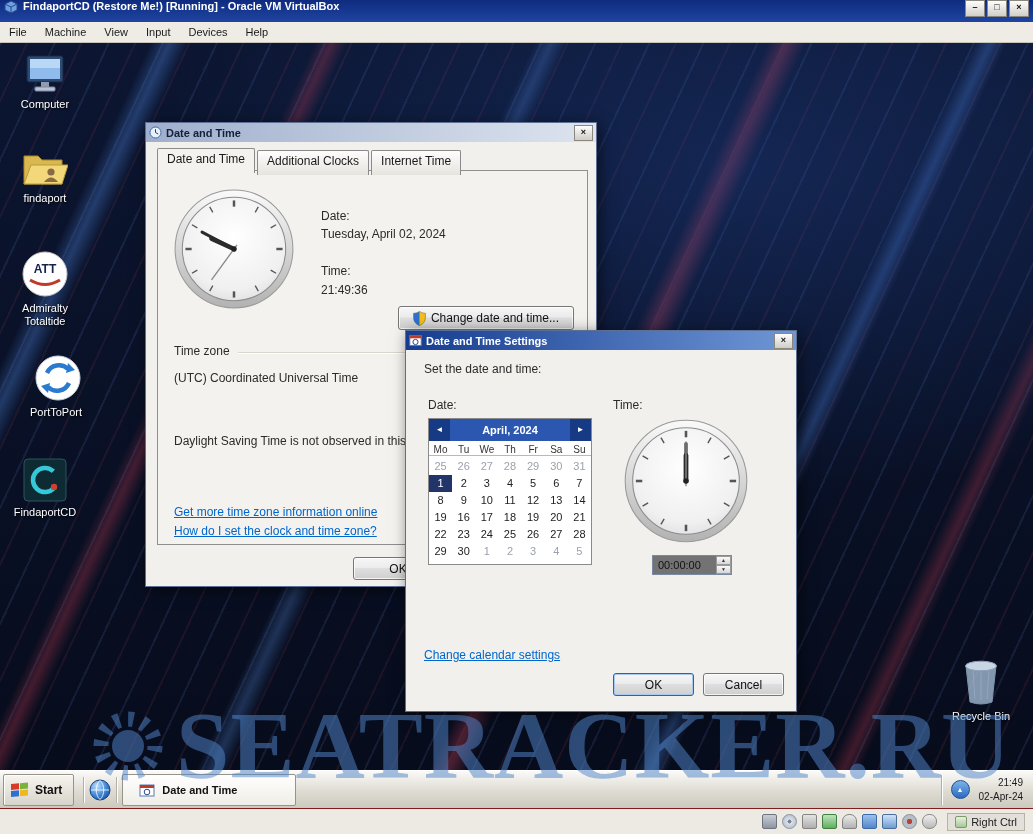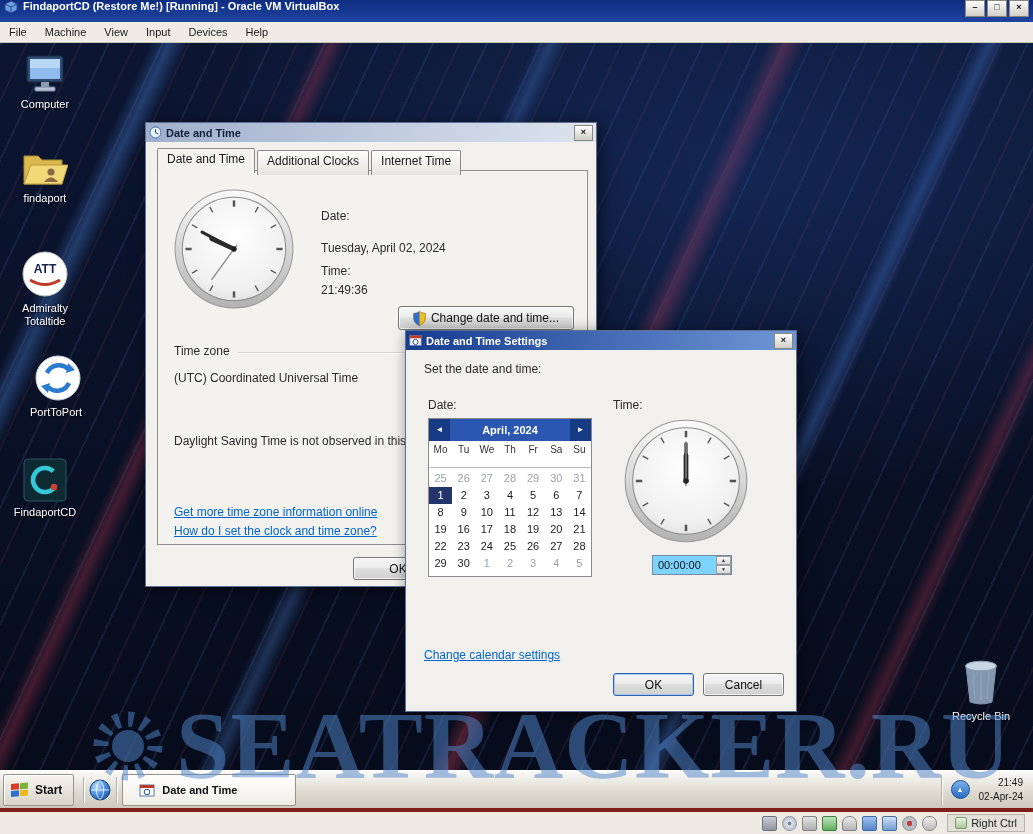--- a/index.html
+++ b/index.html
@@ -62,29 +62,29 @@
 
   
   .calendar{position:absolute;left:22px;top:87px;width:164px;background:#fff;
     border:1px solid #8a8a8a;box-sizing:border-box;}
   .cal-head{height:22px;background:#2b57b0;display:flex;align-items:center;
     color:#fff;font-size:11px;font-weight:bold;}
   .cal-nav{width:21px;height:22px;background:#173a85;color:#fff;text-align:center;
     line-height:22px;font-size:8px;}
   .cal-title{flex:1;text-align:center;}
   .cal-days{display:grid;grid-template-columns:repeat(7,1fr);font-size:10px;color:#333;
-    border-bottom:1px solid #b9b9b9;padding:3px 0 12px;text-align:center;}
+    border-bottom:1px solid #b9b9b9;padding:3px 0 0;text-align:center;}
   .cal-grid{display:grid;grid-template-columns:repeat(7,1fr);font-size:11px;
     text-align:center;padding:2px 0 4px;}
   .cal-cell{height:17px;line-height:17px;color:#222;}
   .cal-cell.muted{color:#9aa2ad;}
   .cal-cell.sel{background:#22356b;color:#fff;}
 
   
-  .spinbox{position:absolute;left:246px;top:224px;width:80px;height:20px;background:#7dd3fc;
+  .spinbox{position:absolute;left:246px;top:224px;width:80px;height:20px;background:#737373;
     border:1px solid #7a8aa5;display:flex;box-sizing:border-box;}
   .spin-text{flex:1;font-size:11px;padding:3px 0 0 5px;color:#111;}
   .spin-col{width:15px;display:flex;flex-direction:column;}
   .spin-b{flex:1;background:linear-gradient(#fafafa,#d6d6d6);border:1px solid #9a9a9a;
     font-size:5px;line-height:7px;text-align:center;color:#333;}
 
   
   .taskbar{position:absolute;left:0;top:770px;width:1033px;height:38px;z-index:30;
     background:linear-gradient(#fbfaf7,#dedbd2 55%,#ccc9bf);border-top:1px solid #fff;
     display:flex;align-items:center;box-sizing:border-box;}
@@ -95,21 +95,21 @@
   .tb-sep{width:1px;height:26px;background:#b2afa5;box-shadow:1px 0 0 #fff;margin:0 5px;}
   .task-btn{height:30px;display:flex;align-items:center;gap:7px;padding:0 16px;
     background:linear-gradient(#ffffff,#efede6);border:1px solid #96938a;border-radius:2px;
     font-size:11px;font-weight:bold;color:#111;min-width:140px;}
   .tray{margin-left:auto;display:flex;align-items:center;gap:9px;height:30px;
     border-left:1px solid #b2afa5;box-shadow:inset 1px 0 0 #fff;padding:0 10px 0 9px;}
   .chev{width:17px;height:17px;border-radius:50%;background:linear-gradient(#7db3e8,#2a6ac0);
     color:#fff;font-size:7px;line-height:17px;text-align:center;border:1px solid #1d4f96;}
   .tray-clock{font-size:10px;text-align:right;line-height:1.35;color:#1a1a1a;}
   .statusbar{position:absolute;left:0;top:808px;width:1033px;height:26px;z-index:30;
-    background:#eceae3;border-top:4px solid #7f1d1d;display:flex;align-items:center;
+    background:#eceae3;border-top:1px solid #7f1d1d;display:flex;align-items:center;
     padding:0 8px;box-sizing:border-box;}
   .status-icons{margin-left:auto;display:flex;align-items:center;gap:5px;}
   .sti{width:15px;height:15px;border-radius:2px;box-sizing:border-box;}
   .sti.hdd{background:linear-gradient(#c9ced6,#8e95a0);border:1px solid #6d7480;}
   .sti.cd{background:radial-gradient(circle at 50% 50%,#7a8594 20%,#dbe1ea 24%,#b9c2cf 75%);
     border-radius:50%;border:1px solid #8a93a0;}
   .sti.audio{background:linear-gradient(#e4e4e4,#aeaeae);border:1px solid #848484;}
   .sti.net{background:linear-gradient(#bde4bd,#5fae5f);border:1px solid #3f7f3f;}
   .sti.usb{background:linear-gradient(#ececec,#b2b2b2);border:1px solid #828282;border-radius:7px 7px 2px 2px;}
   .sti.folder{background:linear-gradient(#9ec2ef,#5585c9);border:1px solid #3d6aa8;}
@@ -268,21 +268,21 @@
           <line x1="60" y1="13" x2="60" y2="19" transform="rotate(300 60 60)" stroke="#555" stroke-width="1.3"></line>
           <line x1="60" y1="13" x2="60" y2="19" transform="rotate(330 60 60)" stroke="#555" stroke-width="1.3"></line>
         </g>
       <line x1="60" y1="60" x2="60" y2="36" stroke="#2b2b2b" stroke-width="4.5" stroke-linecap="round" transform="rotate(295 60 60)"></line>
       <line x1="60" y1="60" x2="60" y2="25" stroke="#2b2b2b" stroke-width="3" stroke-linecap="round" transform="rotate(298 60 60)"></line>
       <line x1="60" y1="65" x2="60" y2="23" stroke="#8a8a8a" stroke-width="1.3" transform="rotate(216 60 60)"></line>
       <circle cx="60" cy="60" r="2.6" fill="#222"></circle>
     </svg>
 
     <div class="lbl" style="left:175px;top:86px;z-index:2;">Date:</div>
-    <div class="lbl" style="left:175px;top:118px;z-index:2;">Tuesday, April 02, 2024</div>
+    <div class="lbl" style="left:175px;top:104px;z-index:2;">Tuesday, April 02, 2024</div>
     <div class="lbl" style="left:175px;top:141px;z-index:2;">Time:</div>
     <div class="lbl" style="left:175px;top:160px;z-index:2;">21:49:36</div>
 
     <div class="vbtn" style="left:252px;top:183px;width:176px;height:24px;z-index:2;">
       <svg width="13" height="15" viewBox="0 0 13 15">
         <path d="M6.5 0.4 C4.2 1.8 2.2 2.3 0.6 2.3 L0.6 7 C0.6 10.8 3.5 13.6 6.5 14.6 C9.5 13.6 12.4 10.8 12.4 7 L12.4 2.3 C10.8 2.3 8.8 1.8 6.5 0.4 Z" fill="#f2c01c" stroke="#8a6d1a" stroke-width="0.6"></path>
         <path d="M6.5 0.4 C4.2 1.8 2.2 2.3 0.6 2.3 L0.6 7 C0.6 10.8 3.5 13.6 6.5 14.6 Z" fill="#2f6fd0"></path>
       </svg>
       <span>Change date and time...</span>
     </div>

